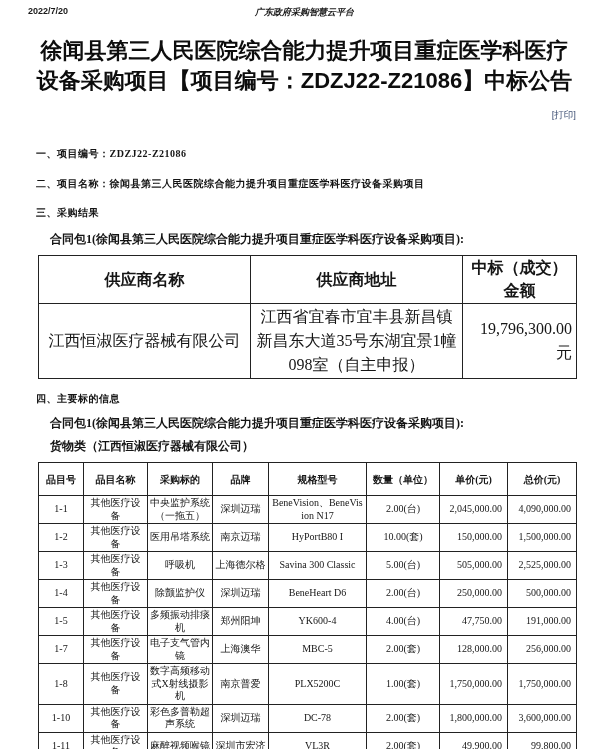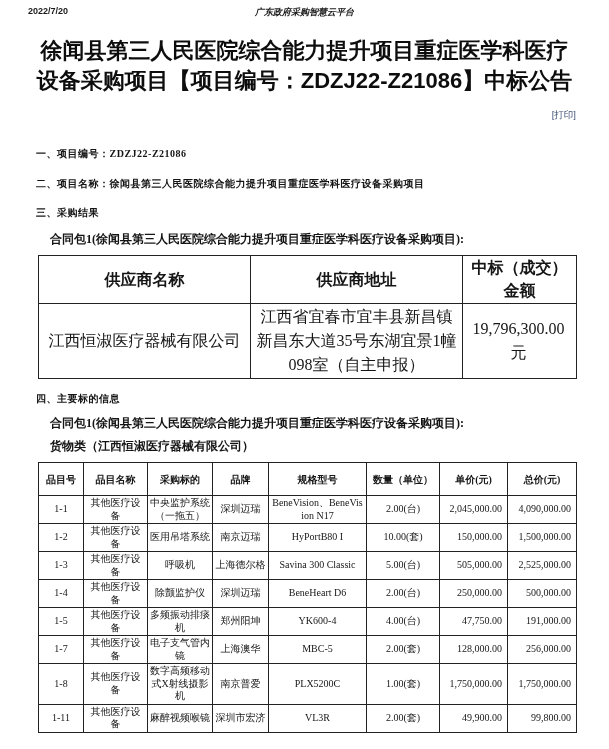--- a/index.html
+++ b/index.html
@@ -51,21 +51,21 @@
   th, td {
     border: 1px solid #222222; padding: 1px 2px;
     text-align: center; vertical-align: middle;
     word-break: break-all; font-weight: 700;
   }
   td { font-weight: 400; }
   
   .result-table { font-size: 16px; }
   .result-table th { height: 30px; line-height: 1.4; }
   .result-table td { height: 42px; line-height: 1.5; }
-  .result-table td:nth-child(3) { padding-right: 4px; font-family: Liberation Serif, serif; }
+  .result-table td:nth-child(3) { text-align: right; padding-right: 4px; font-family: Liberation Serif, serif; }
   
   .items-table { font-size: 10px; }
   .items-table th { height: 33px; line-height: 1.3; }
   .items-table td { height: 17px; line-height: 1.25; }
   .items-table td:nth-child(7),
   .items-table td:nth-child(8) { text-align: right; padding-right: 5px; }
 </style>
 </head>
 <body>
 
@@ -199,20 +199,30 @@
         <td>1-8</td>
         <td>其他医疗设备</td>
         <td>数字高频移动式X射线摄影机</td>
         <td>南京普爱</td>
         <td>PLX5200C</td>
         <td>1.00(套)</td>
         <td>1,750,000.00</td>
         <td>1,750,000.00</td>
       </tr>
       <tr>
+        <td>1-10</td>
+        <td>其他医疗设备</td>
+        <td>彩色多普勒超声系统</td>
+        <td>深圳迈瑞</td>
+        <td>DC-78</td>
+        <td>2.00(套)</td>
+        <td>1,800,000.00</td>
+        <td>3,600,000.00</td>
+      </tr>
+      <tr>
         <td>1-11</td>
         <td>其他医疗设备</td>
         <td>麻醉视频喉镜</td>
         <td>深圳市宏济</td>
         <td>VL3R</td>
         <td>2.00(套)</td>
         <td>49,900.00</td>
         <td>99,800.00</td>
       </tr>
     </tbody>

